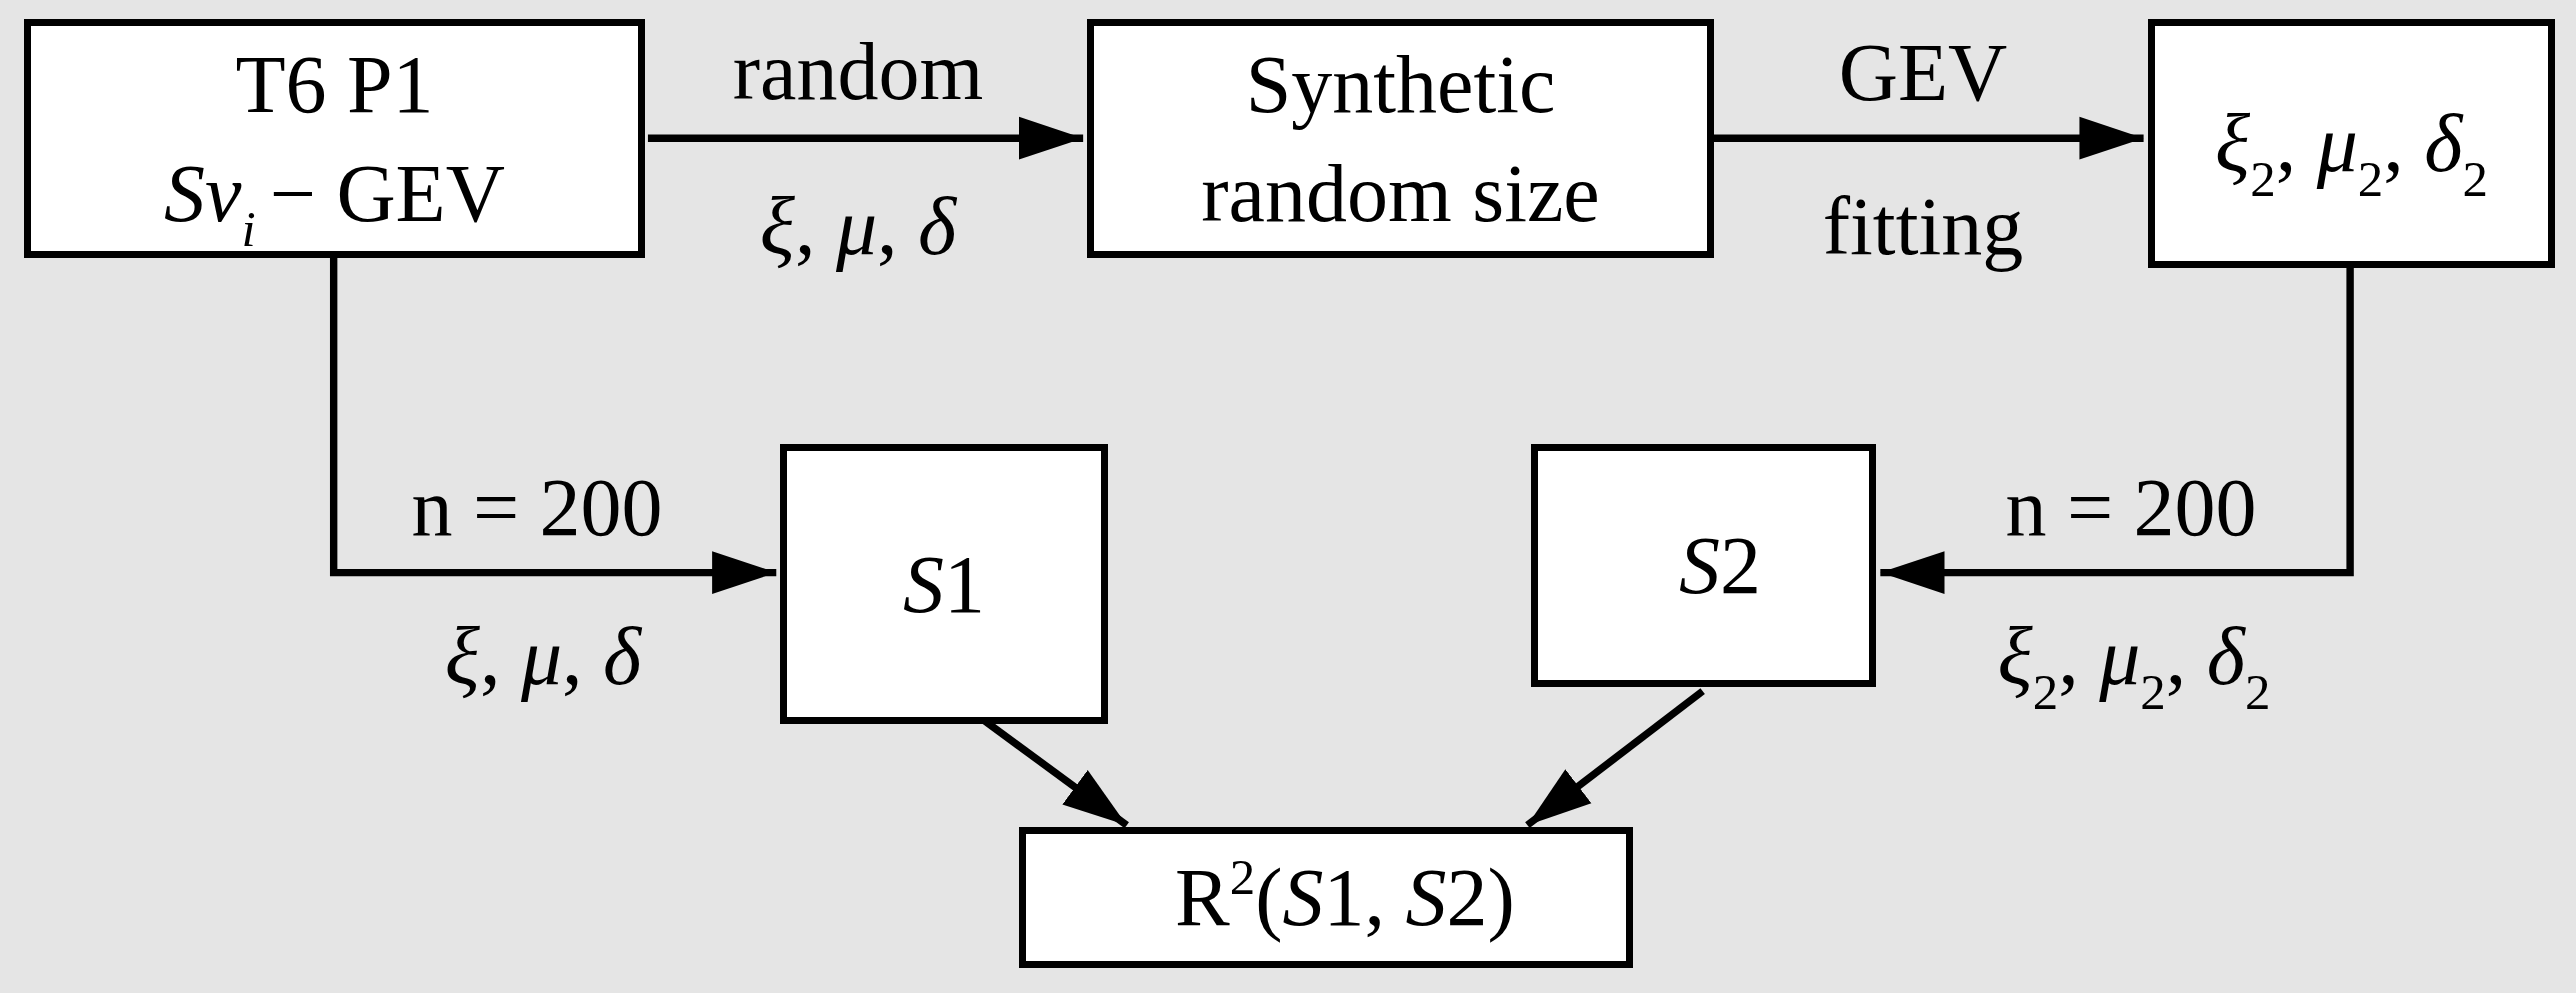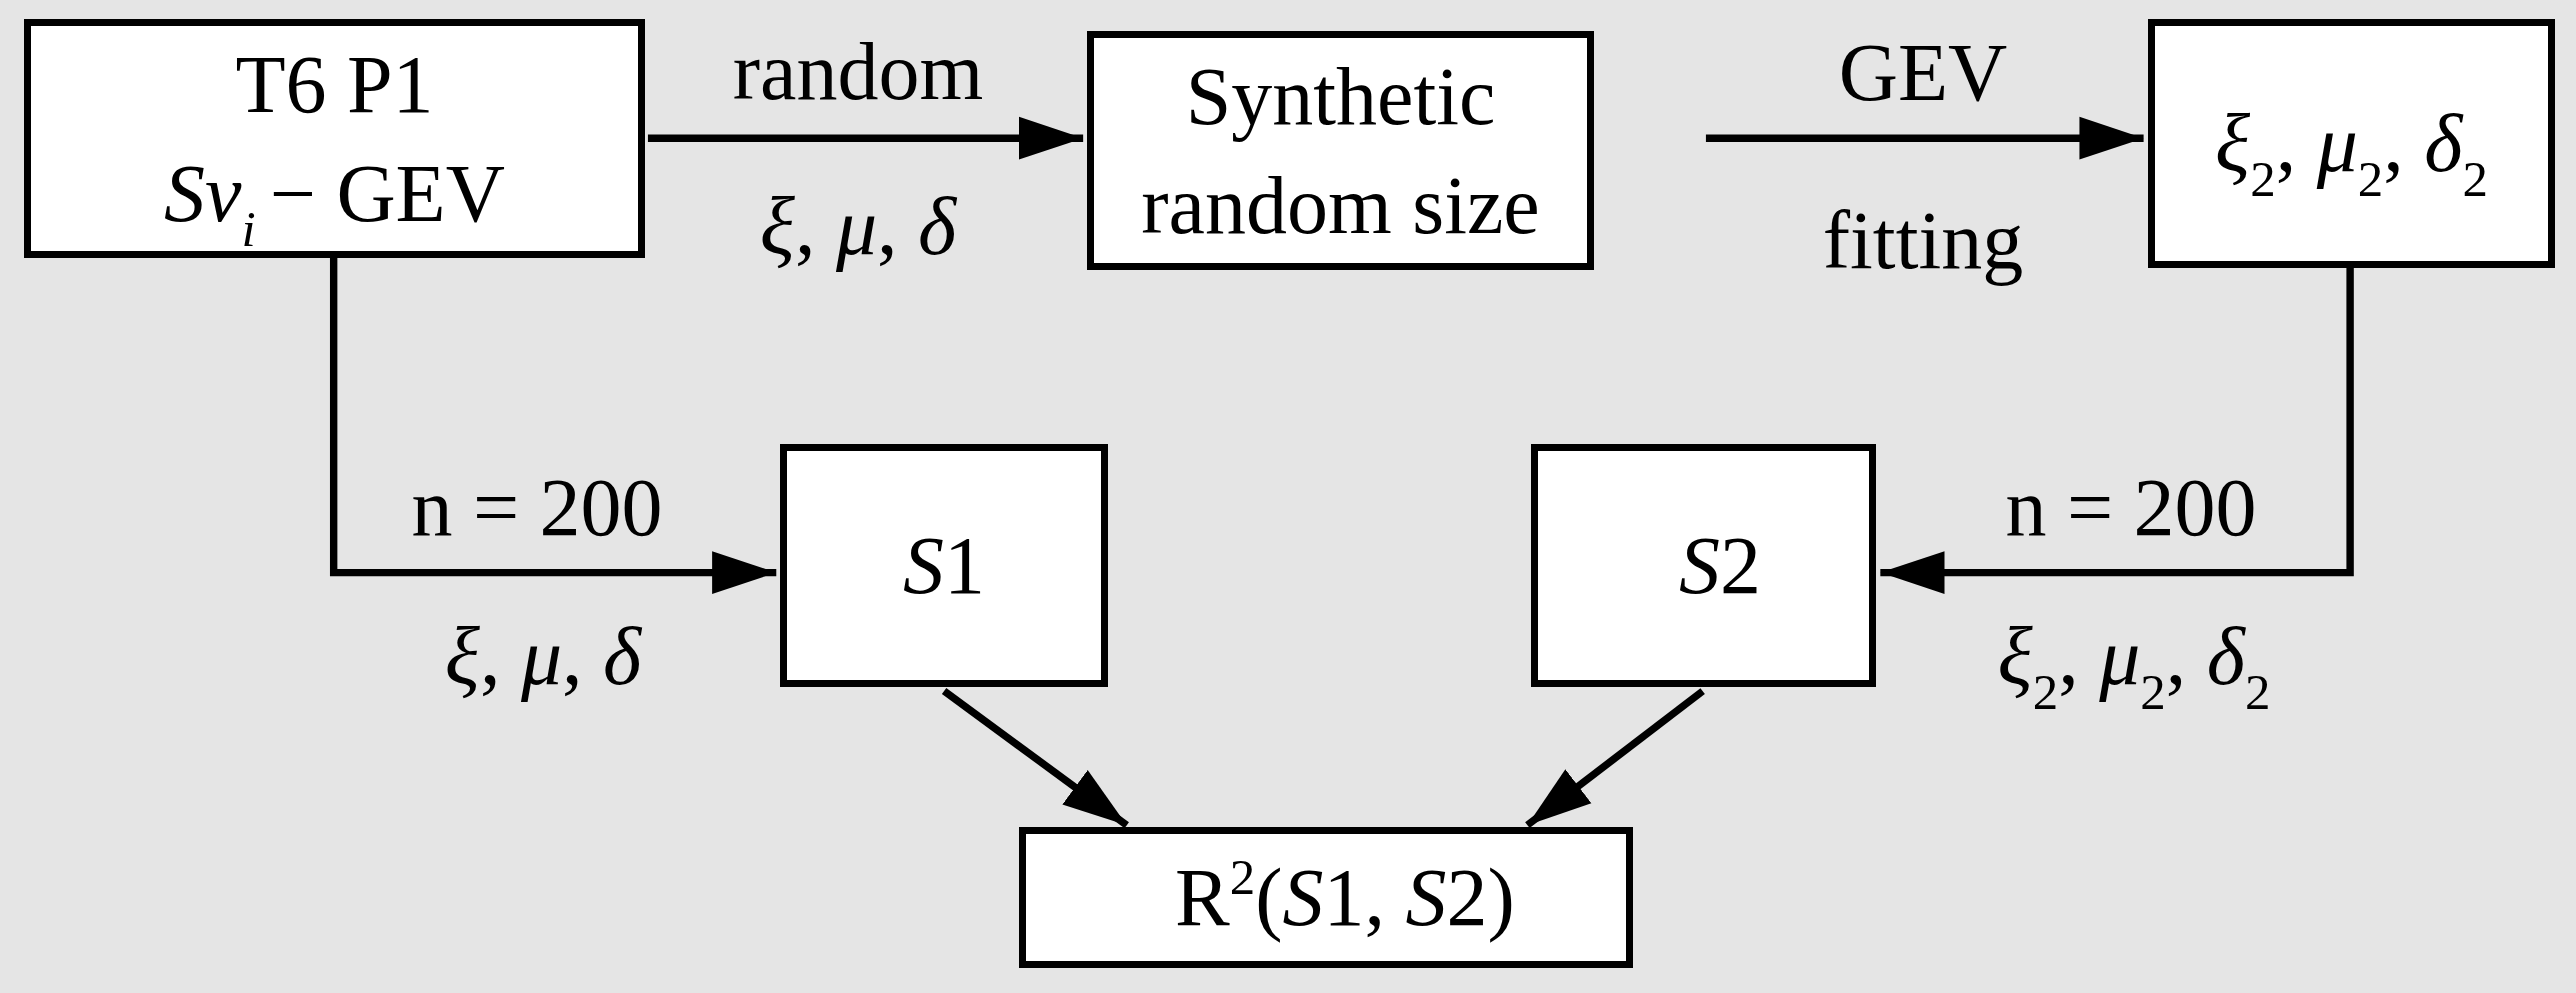--- a/index.html
+++ b/index.html
@@ -85,32 +85,32 @@
     <line x1="2069" y1="840" x2="1856" y2="1003" stroke="#000000" stroke-width="9" marker-end="url(#arrowhead)"></line>
   </svg>
 
   <div class="box" style="left:24px; top:19px; width:621px; height:239px;">
     <div>T6 P1</div>
     <div>
       <span class="it">Sv</span><span class="sb it">i</span><span class="pregap">− GEV</span>
     </div>
   </div>
 
-  <div class="box" style="left:1087px; top:19px; width:507px; height:239px;margin-top:12px;">
+  <div class="box" style="left:1087px; top:19px; width:627px; height:239px;">
     <div>Synthetic</div>
     <div>random size</div>
   </div>
 
   <div class="box" style="left:2148px; top:19px; width:407px; height:249px;">
     <div>
       <span class="it">ξ</span><span class="sb">2</span><span>, </span><span class="it">μ</span><span class="sb">2</span><span>, </span><span class="it">δ</span><span class="sb">2</span>
     </div>
   </div>
 
-  <div class="box" style="left:780px; top:444px; width:328px; height:243px;font-family:Liberation Serif, serif;">
+  <div class="box" style="left:780px; top:444px; width:328px; height:280px;font-family:Liberation Serif, serif;">
     <div>
       <span class="it">S</span><span>1</span>
     </div>
   </div>
 
   <div class="box" style="left:1531px; top:444px; width:345px; height:243px;padding-left:33px;">
     <div>
       <span class="it">S</span><span>2</span>
     </div>
   </div>
@@ -122,21 +122,21 @@
   </div>
 
   <div class="lbl" style="left:858px; top:22px;">random</div>
 
   <div class="lbl" style="left:858px; top:177px;">
     <span class="it">ξ</span><span>, </span><span class="it">μ</span><span>, </span><span class="it">δ</span>
   </div>
 
   <div class="lbl" style="left:1923px; top:23px;">GEV</div>
 
-  <div class="lbl" style="left:1923px; top:191px;text-align:right;">fitting</div>
+  <div class="lbl" style="left:1923px; top:177px;text-align:right;">fitting</div>
 
   <div class="lbl" style="left:537px; top:458px;">n = 200</div>
 
   <div class="lbl" style="left:543px; top:607px;">
     <span class="it">ξ</span><span>, </span><span class="it">μ</span><span>, </span><span class="it">δ</span>
   </div>
 
   <div class="lbl" style="left:2131px; top:458px;">n = 200</div>
 
   <div class="lbl" style="left:2134px; top:607px;">

